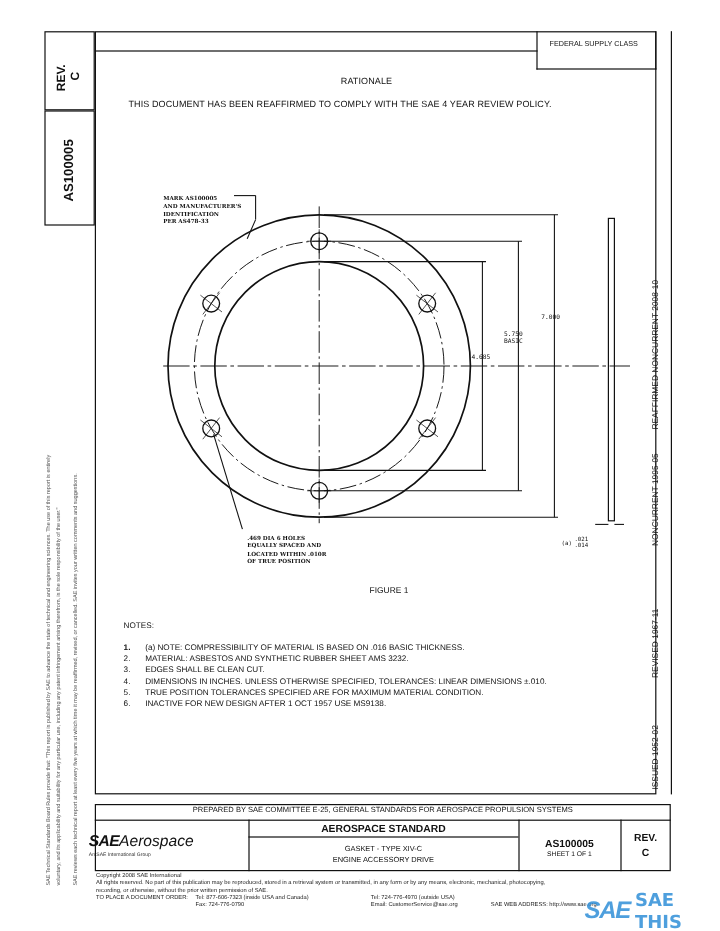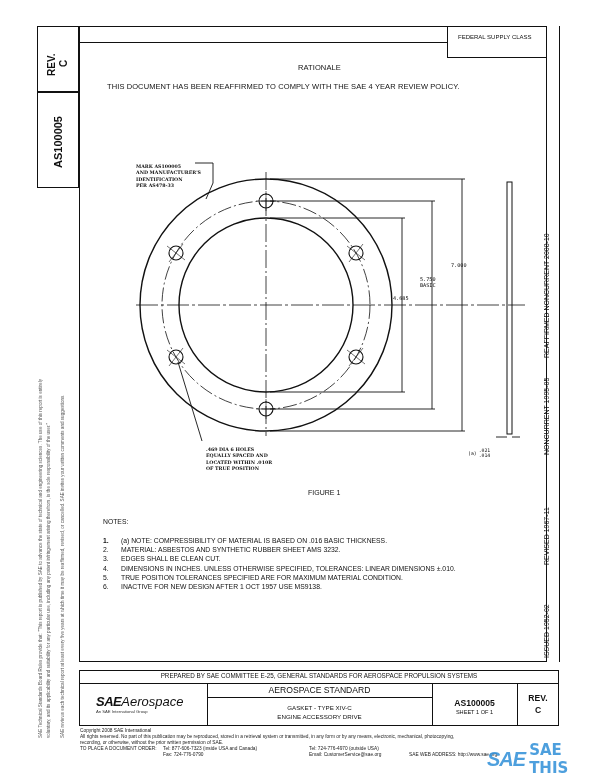--- a/index.html
+++ b/index.html
@@ -30,21 +30,21 @@
 <div class="abs" style="left:79px;top:42px;width:369px;border-top:1px solid #111;"></div>
 <div class="box" style="left:447px;top:26px;width:100px;height:32px;border-top:none;"></div>
 <div class="abs" style="left:458px;top:34px;font-size:6px;">FEDERAL SUPPLY CLASS</div>
 
 <div class="abs" style="left:547px;top:26px;width:13px;height:636px;border-right:1px solid #111;box-sizing:border-box;"></div>
 <div class="vtext" style="left:543px;top:358px;transform:rotate(-90deg);font-size:7px;">REAFFIRMED NONCURRENT 2008-10</div>
 <div class="vtext" style="left:543px;top:455px;transform:rotate(-90deg);font-size:7px;">NONCURRENT 1995-05</div>
 <div class="vtext" style="left:543px;top:565px;transform:rotate(-90deg);font-size:7px;">REVISED 1967-11</div>
 <div class="vtext" style="left:543px;top:658px;transform:rotate(-90deg);font-size:7px;">ISSUED 1952-02</div>
 
-<div class="abs hdr-text" style="left:298px;top:63px;">RATIONALE</div>
+<div class="abs hdr-text" style="left:284px;top:63px;">RATIONALE</div>
 <div class="abs hdr-text" style="left:107px;top:82px;">THIS DOCUMENT HAS BEEN REAFFIRMED TO COMPLY WITH THE SAE 4 YEAR REVIEW POLICY.</div>
 
 <svg width="600" height="776">
   <g fill="none" stroke="#111">
 
     <circle cx="266" cy="305" r="126" stroke-width="1.4"></circle>
     <circle cx="266" cy="305" r="104" stroke-width="0.8" stroke-dasharray="14 3 2 3"></circle>
     <circle cx="266" cy="305" r="87" stroke-width="1.4"></circle>
 
     <line x1="266" y1="172" x2="266" y2="436" stroke-width="0.8" stroke-dasharray="18 3 2 3"></line>
@@ -151,27 +151,27 @@
   <div style="display:flex;">
       <span style="width:18px;">6.</span>
       <span>INACTIVE FOR NEW DESIGN AFTER 1 OCT 1957 USE MS9138.</span>
     </div>
 </div>
 
 <div class="box" style="left:79px;top:670px;width:480px;height:56px;"></div>
 <div class="abs" style="left:79px;top:672px;width:480px;text-align:center;font-size:6.3px;">PREPARED BY SAE COMMITTEE E-25, GENERAL STANDARDS FOR AEROSPACE PROPULSION SYSTEMS</div>
 <div class="abs" style="left:79px;top:683px;width:480px;border-top:1px solid #111;"></div>
 
-<div class="abs" style="left:96px;top:692px;">
+<div class="abs" style="left:74px;top:692px;">
   <span style="font-size:13px;font-weight:bold;font-style:italic;letter-spacing:-0.5px;">SAE</span><span style="font-size:13px;font-style:italic;">Aerospace</span>
   <div style="font-size:4.2px;margin-top:-1px;color:#333;">An SAE International Group</div>
 </div>
 
 <div class="abs" style="left:207px;top:683px;height:43px;border-left:1px solid #111;"></div>
-<div class="abs" style="left:207px;top:685px;width:225px;text-align:center;font-size:8.6px;font-weight:normal;">AEROSPACE STANDARD</div>
+<div class="abs" style="left:207px;top:685px;width:225px;text-align:center;font-size:8.6px;font-weight:bold;">AEROSPACE STANDARD</div>
 <div class="abs" style="left:207px;top:697px;width:225px;border-top:1px solid #111;"></div>
 <div class="abs" style="left:207px;top:704px;width:225px;text-align:center;font-size:6.2px;line-height:8.5px;">
   <div>GASKET - TYPE XIV-C</div>
   <div>ENGINE ACCESSORY DRIVE</div>
 </div>
 
 <div class="abs" style="left:432px;top:683px;height:43px;border-left:1px solid #111;"></div>
 <div class="abs" style="left:432px;top:698px;width:85px;text-align:center;font-size:8.6px;font-weight:bold;">AS100005</div>
 <div class="abs" style="left:432px;top:709px;width:85px;text-align:center;font-size:5.6px;">SHEET 1 OF 1</div>
 

